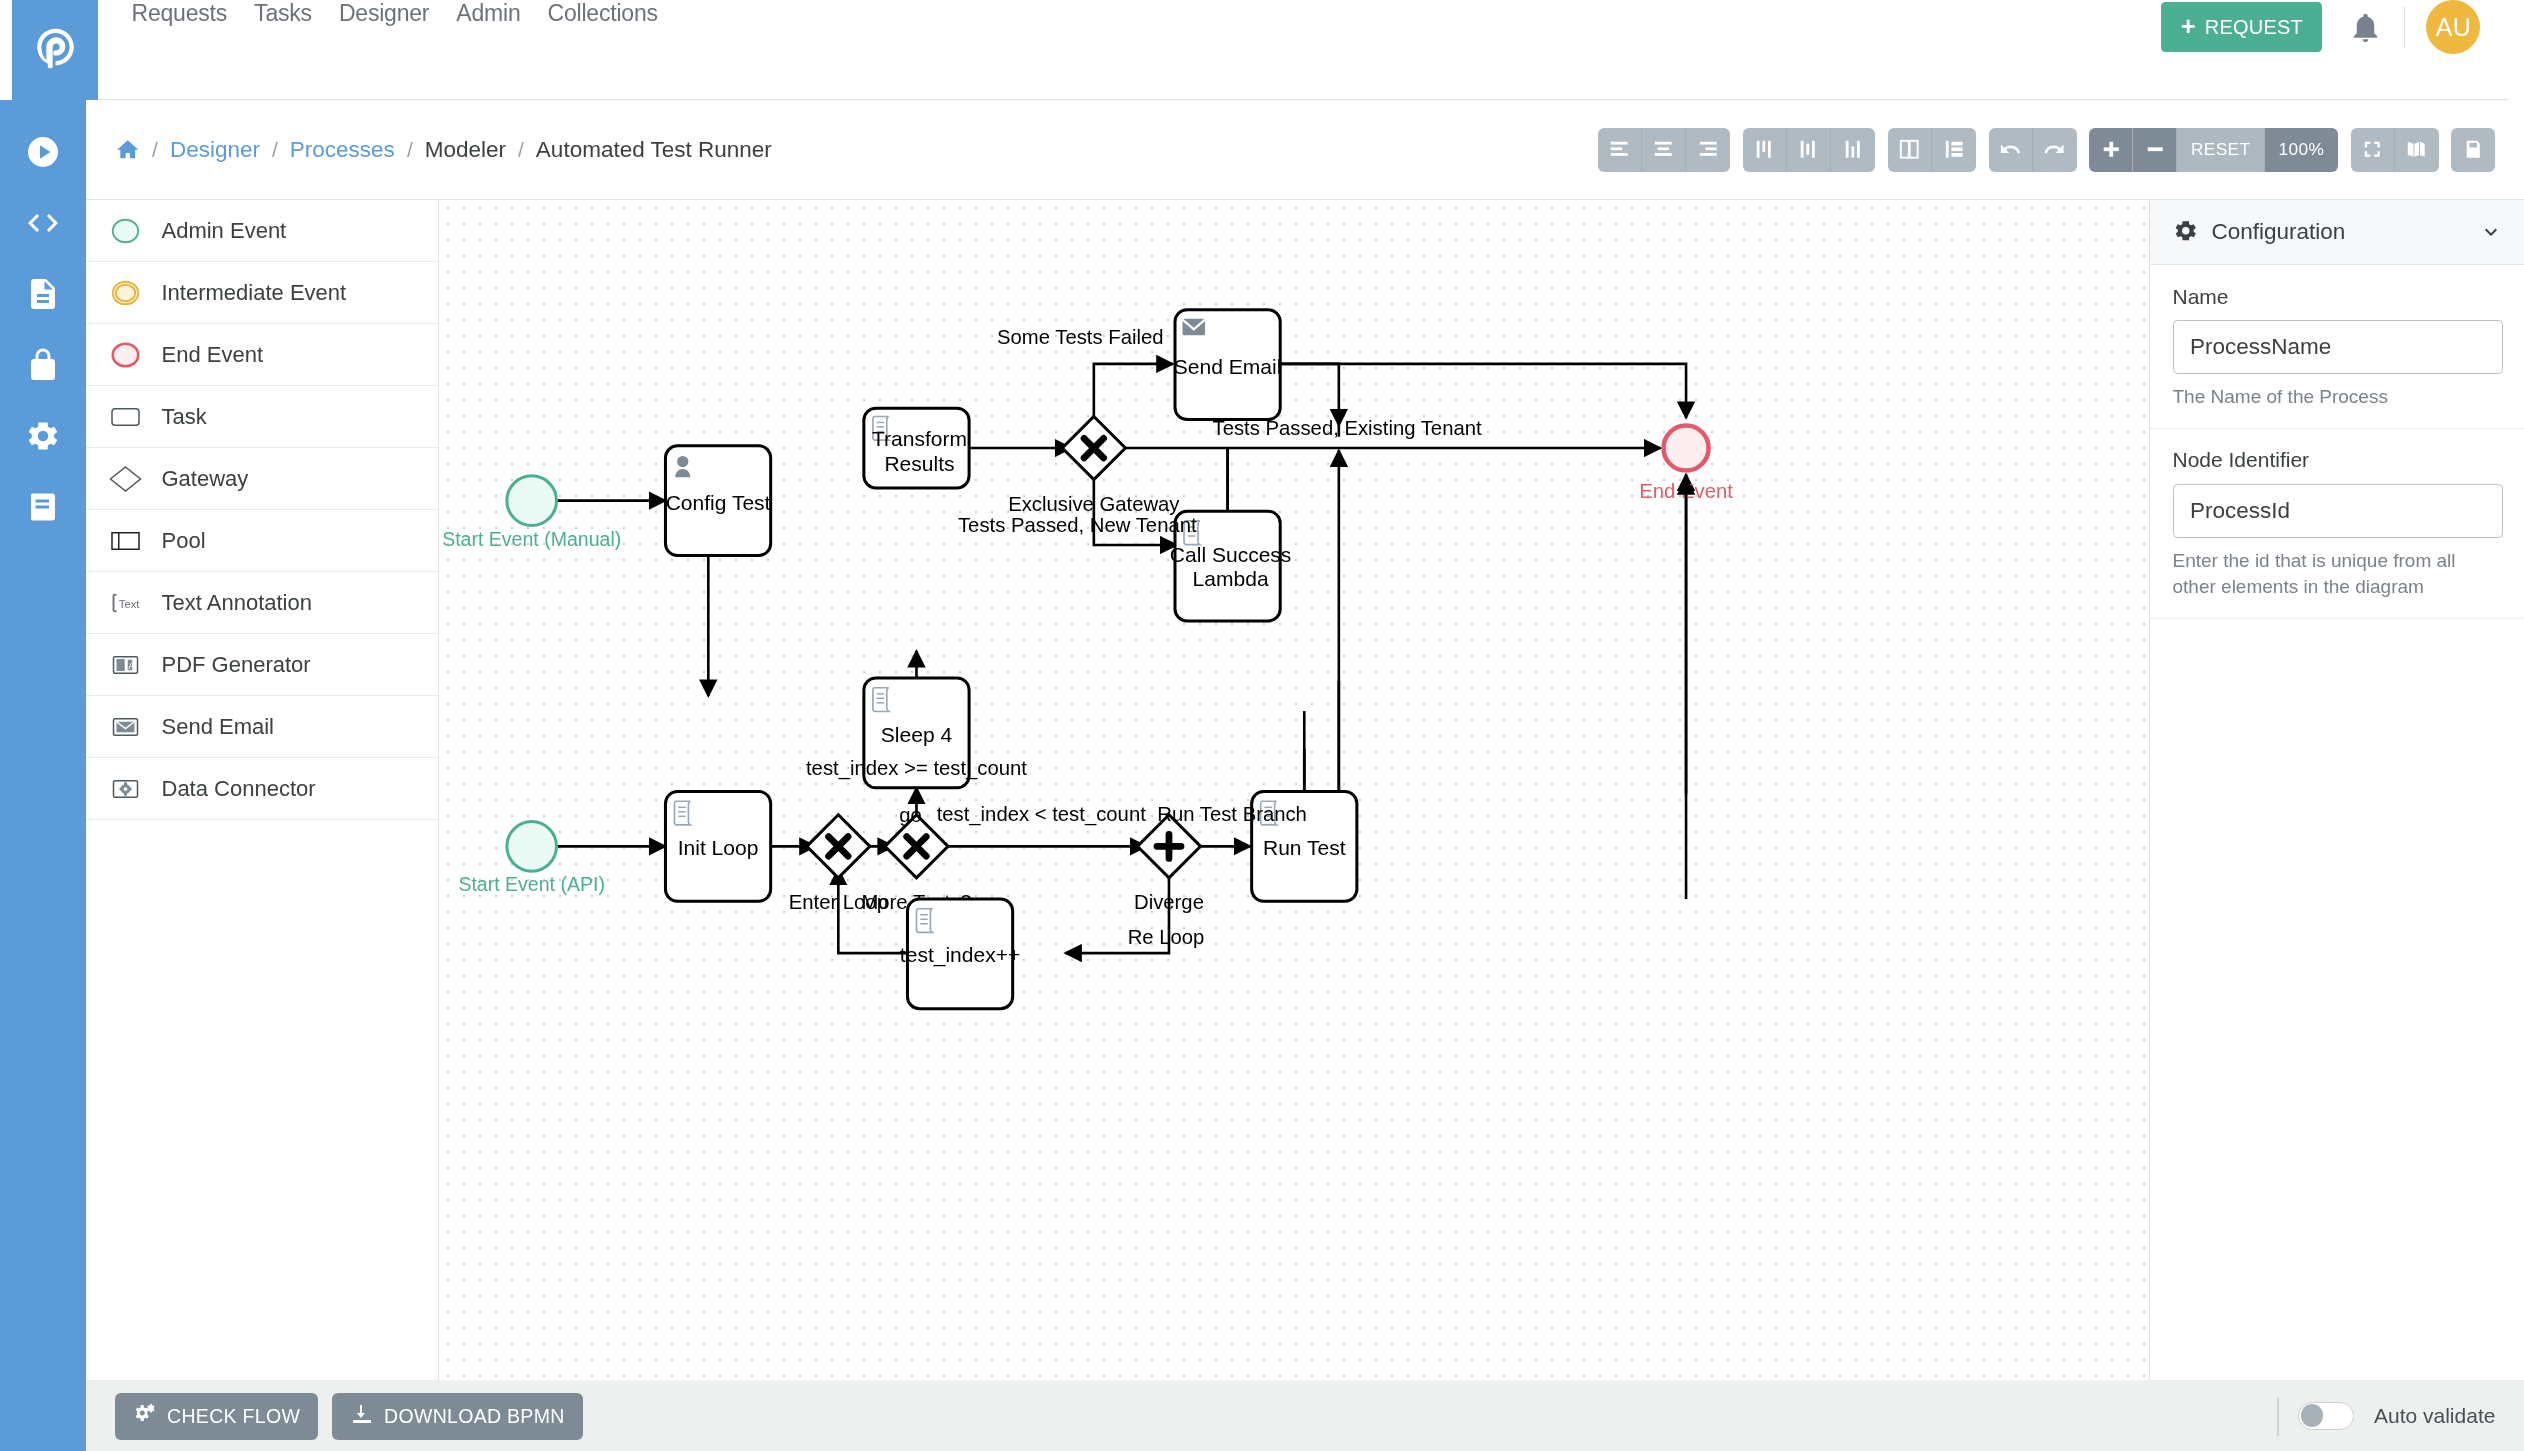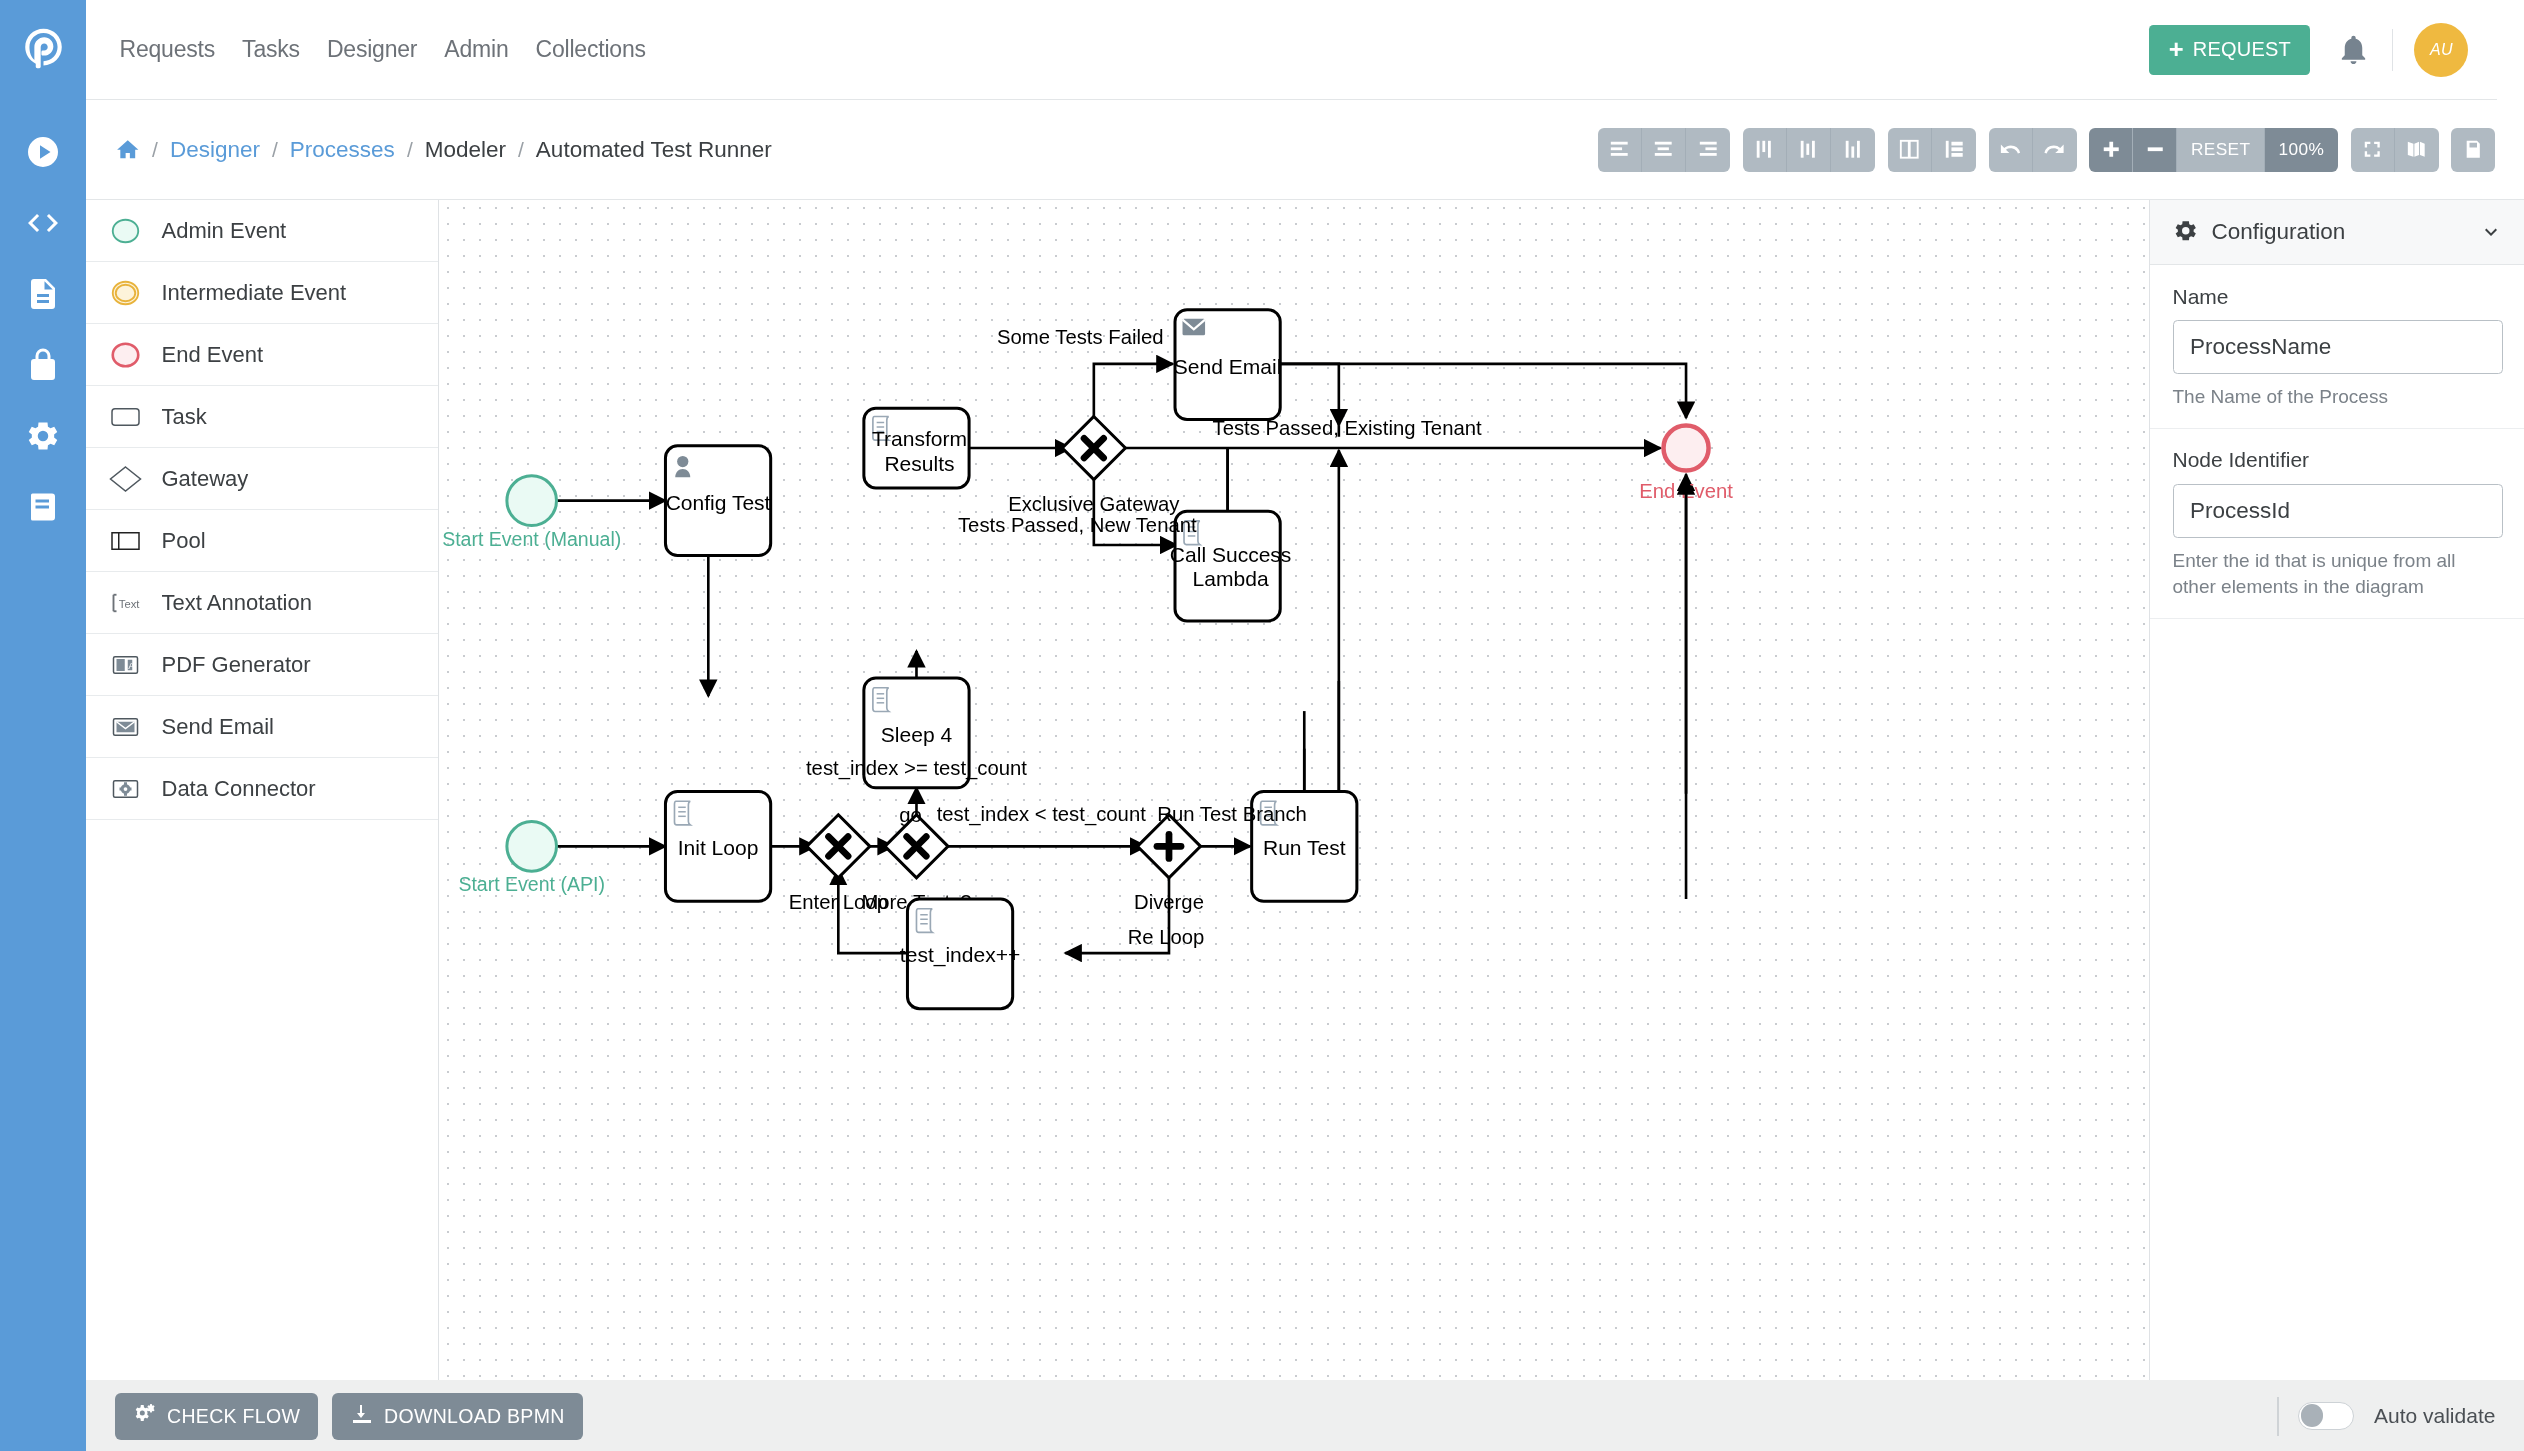--- a/index.html
+++ b/index.html
@@ -6,23 +6,23 @@
   html, body {
     width: 2525px; height: 1452px;
     font-family: "Liberation Sans", sans-serif;
     background: #ffffff;
     overflow: hidden;
   }
   #app { position: relative; width: 2525px; height: 1452px; }
 
   
   .topnav {
-    position: absolute; left: 0; top: 0; width: 2497px; height: 100px;
+    position: absolute; left: 12px; top: 0; width: 2497px; height: 100px;
     background: #ffffff; border-bottom: 0.8px solid #e3e6e8;
-    display: flex; align-items: center;
+    display: flex; align-items: flex-start;
   }
   .brand {
     width: 86px; height: 100px; background: #5a9bd8;
     display: flex; align-items: center; justify-content: center; flex: 0 0 86px;
   }
   .brand svg { width: 45px; height: 45px; }
   .navlinks { display: flex; align-items: center; gap: 0px; margin-left: 20px; }
   .navlink {
     font-size: 23px; color: #6d7278; padding: 0 13.5px; cursor: pointer;
     letter-spacing: -0.2px;
@@ -33,22 +33,22 @@
   .req-btn {
     background: #4caf93; color: #fff; border: none; border-radius: 4.5px;
     height: 50px; padding: 0 19.5px; font-size: 20px; display: flex; align-items: center;
     gap: 9px; cursor: pointer; letter-spacing: 0.2px;
   }
   .req-btn .plus { font-size: 25.5px; font-weight: bold; line-height: 1; }
   .bell { margin-left: 25.5px; width: 35px; height: 35px; cursor: pointer; }
   .divider-v { width: 1.5px; height: 42px; background: #e0e3e6; margin: 0 21px; }
   .avatar {
     width: 54px; height: 54px; border-radius: 50%; background: #efb940;
-    color: #fff; font-size: 16px; display: flex; align-items: center;
-    justify-content: center; cursor: pointer; letter-spacing: 0.4px; font-style: italic;
+    color: #fff; font-size: 25px; display: flex; align-items: center;
+    justify-content: center; cursor: pointer; letter-spacing: 0.4px;
   }
 
   
   .rail {
     position: absolute; left: 0; top: 100px; width: 86px; height: 1352px;
     background: #5a9bd8; display: flex; flex-direction: column;
     align-items: center; padding-top: 32px; gap: 32px;
   }
   .rail-icon { width: 39px; height: 39px; cursor: pointer; display:flex; align-items:center; justify-content:center;}
   .rail-icon svg { width: 36px; height: 36px; fill: #ffffff; }

